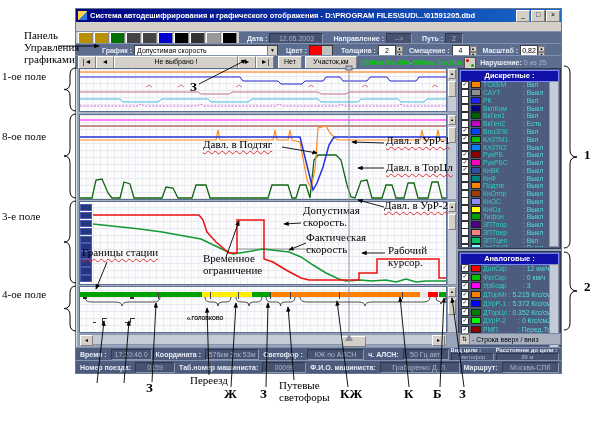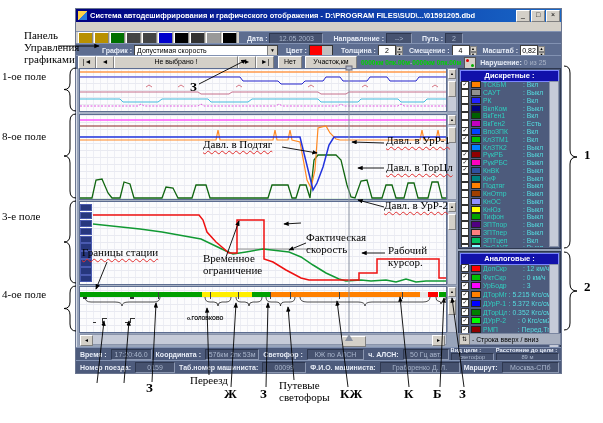--- a/index.html
+++ b/index.html
@@ -554,20 +554,21 @@
   <div class="ann" style="left:24px;top:29px;width:66px">Панель Управления графиками</div>
   <div class="ann" style="left:2px;top:70px">1-ое поле</div>
   <div class="ann" style="left:2px;top:130px">8-ое поле</div>
   <div class="ann" style="left:2px;top:210px">3-е поле</div>
   <div class="ann" style="left:2px;top:288px">4-ое поле</div>
   <div class="ann b" style="left:190px;top:80px">З</div>
   <div class="ann sq" style="left:203px;top:138px;white-space:nowrap">Давл. в Подтяг</div>
   <div class="ann sq" style="left:386px;top:134px;white-space:nowrap">Давл. в УрР-1</div>
   <div class="ann sq" style="left:386px;top:161px;white-space:nowrap">Давл. в ТорЦл</div>
   <div class="ann sq" style="left:384px;top:199px;white-space:nowrap">Давл. в УрР-2</div>
+  <div class="ann" style="left:303px;top:204px;width:74px">Допустимая скорость.</div>
   <div class="ann" style="left:306px;top:231px;width:80px">Фактическая скорость</div>
   <div class="ann" style="left:203px;top:252px;width:86px">Временное ограничение</div>
   <div class="ann" style="left:388px;top:244px;width:60px">Рабочий курсор.</div>
   <div class="ann sq" style="left:82px;top:246px;white-space:nowrap">Границы стации</div>
   <div class="ann b" style="left:146px;top:381px">З</div>
   <div class="ann" style="left:190px;top:374px">Переезд</div>
   <div class="ann b" style="left:224px;top:387px">Ж</div>
   <div class="ann b" style="left:260px;top:387px">З</div>
   <div class="ann" style="left:279px;top:379px;width:70px">Путевые светофоры</div>
   <div class="ann b" style="left:340px;top:387px">КЖ</div>

